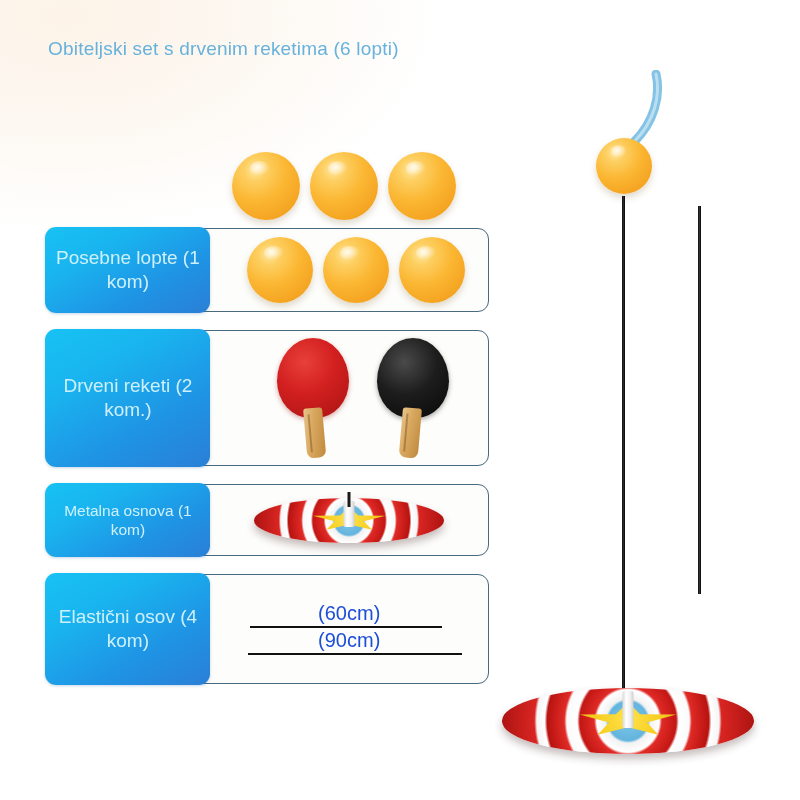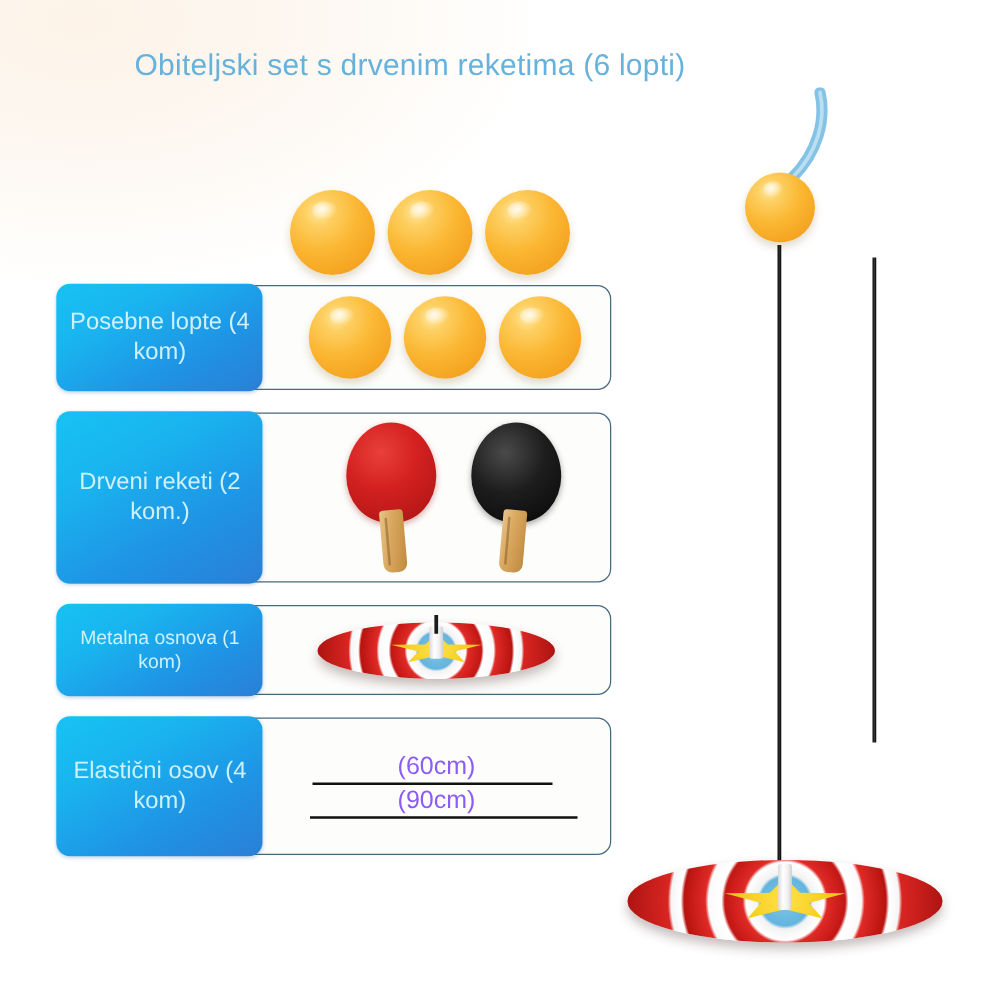--- a/index.html
+++ b/index.html
@@ -20,22 +20,22 @@
       radial-gradient(ellipse 420px 260px at 92% 96%, #fdeff0 0%, #fef8f8 45%, #ffffff 78%),
       #ffffff;
   }
 
   
   .title {
     position: absolute;
     left: 48px;
     top: 36px;
     width: 560px;
-    text-align: center;
-    font-size: 24px;
+    text-align: left;
+    font-size: 19px;
     line-height: 1.38;
     color: #67b2dc;
     letter-spacing: 0.2px;
   }
 
   
   .spec-table {
     position: absolute;
     left: 46px;
     top: 228px;
@@ -221,21 +221,21 @@
     height: 100%;
     position: relative;
     display: flex;
     flex-direction: column;
     justify-content: center;
     align-items: center;
     gap: 2px;
   }
   .rod-group { width: 100%; display: flex; flex-direction: column; align-items: center; }
   .rod-cap {
-    color: #8b5cf6;
+    color: #1d4ed8;
     font-size: 20px;
     line-height: 1.05;
     margin-bottom: 2px;
   }
   .rod-line {
     height: 2px;
     background: #111111;
   }
   .rod-line.short { width: 192px; margin-left: -6px; }
   .rod-line.long  { width: 214px; margin-left: 12px; }
@@ -289,21 +289,21 @@
 
   <div class="ball-row-top">
     <div class="ball"></div>
     <div class="ball"></div>
     <div class="ball"></div>
   </div>
 
   <div class="spec-table">
 
     <div class="spec-row r1">
-      <div class="spec-label">Posebne lopte (4 kom)</div>
+      <div class="spec-label">Posebne lopte (1 kom)</div>
       <div class="spec-body">
         <div class="ball-row-inner">
           <div class="ball"></div>
           <div class="ball"></div>
           <div class="ball"></div>
         </div>
       </div>
     </div>
 
     <div class="spec-row r2">

